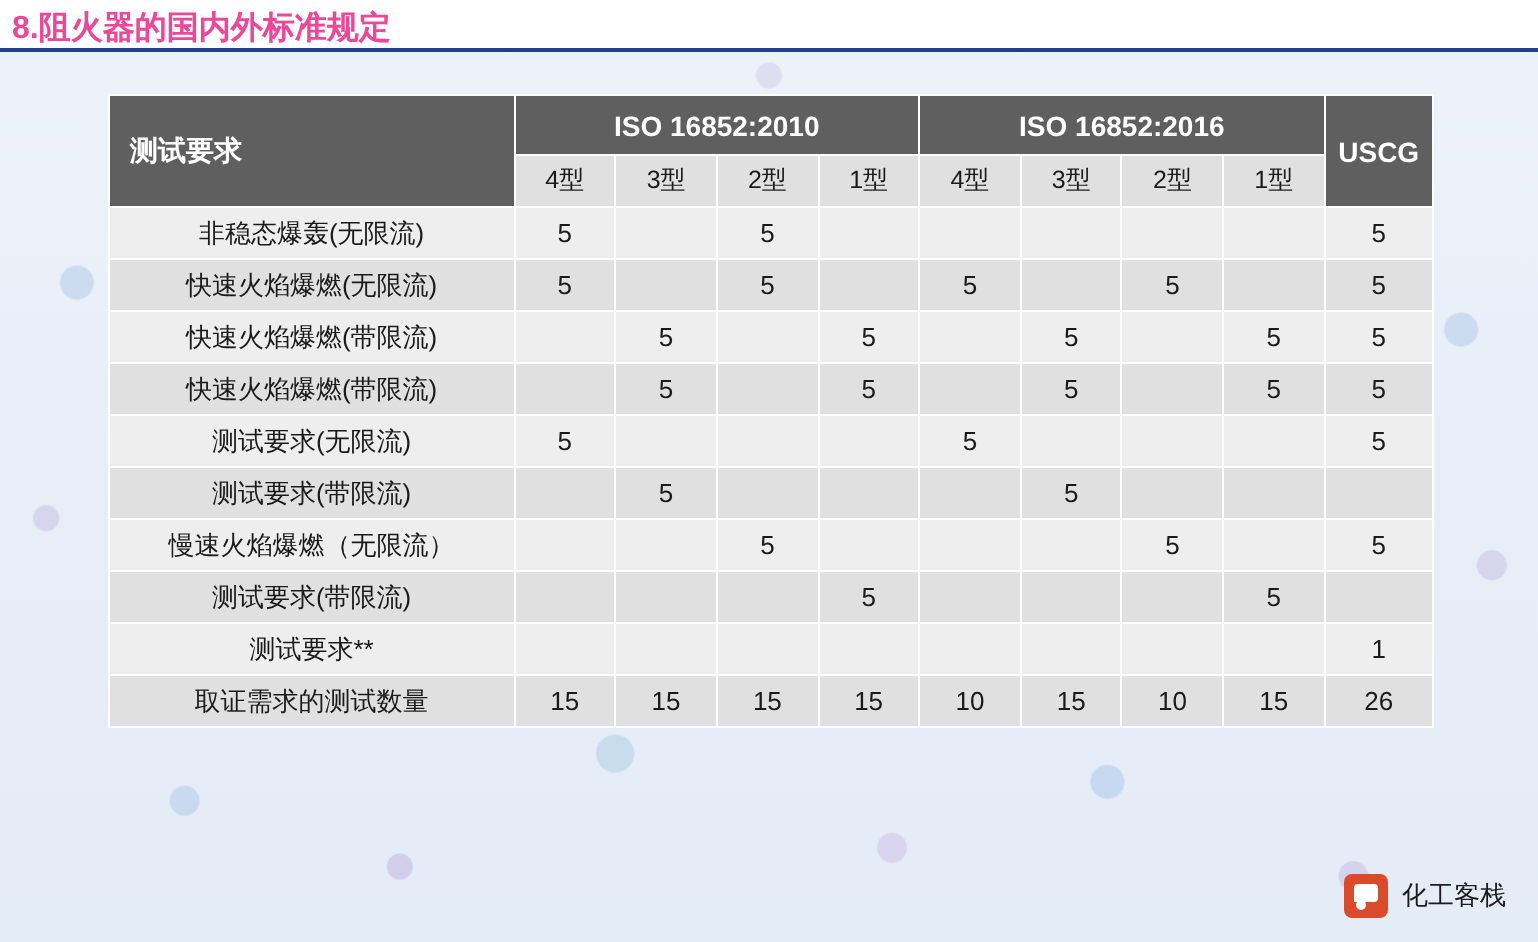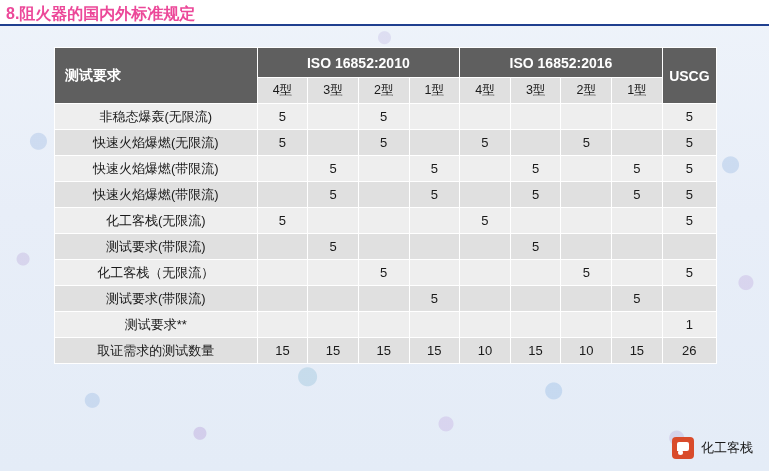--- a/index.html
+++ b/index.html
@@ -214,21 +214,21 @@
           <td>5</td>
           <td></td>
           <td>5</td>
           <td></td>
           <td>5</td>
           <td></td>
           <td>5</td>
           <td>5</td>
         </tr>
         <tr class="row-a">
-          <td class="label">化工客栈(无限流)</td>
+          <td class="label">测试要求(无限流)</td>
           <td>5</td>
           <td></td>
           <td></td>
           <td></td>
           <td>5</td>
           <td></td>
           <td></td>
           <td></td>
           <td>5</td>
         </tr>
@@ -238,21 +238,21 @@
           <td>5</td>
           <td></td>
           <td></td>
           <td></td>
           <td>5</td>
           <td></td>
           <td></td>
           <td></td>
         </tr>
         <tr class="row-a">
-          <td class="label">化工客栈（无限流）</td>
+          <td class="label">慢速火焰爆燃（无限流）</td>
           <td></td>
           <td></td>
           <td>5</td>
           <td></td>
           <td></td>
           <td></td>
           <td>5</td>
           <td></td>
           <td>5</td>
         </tr>

